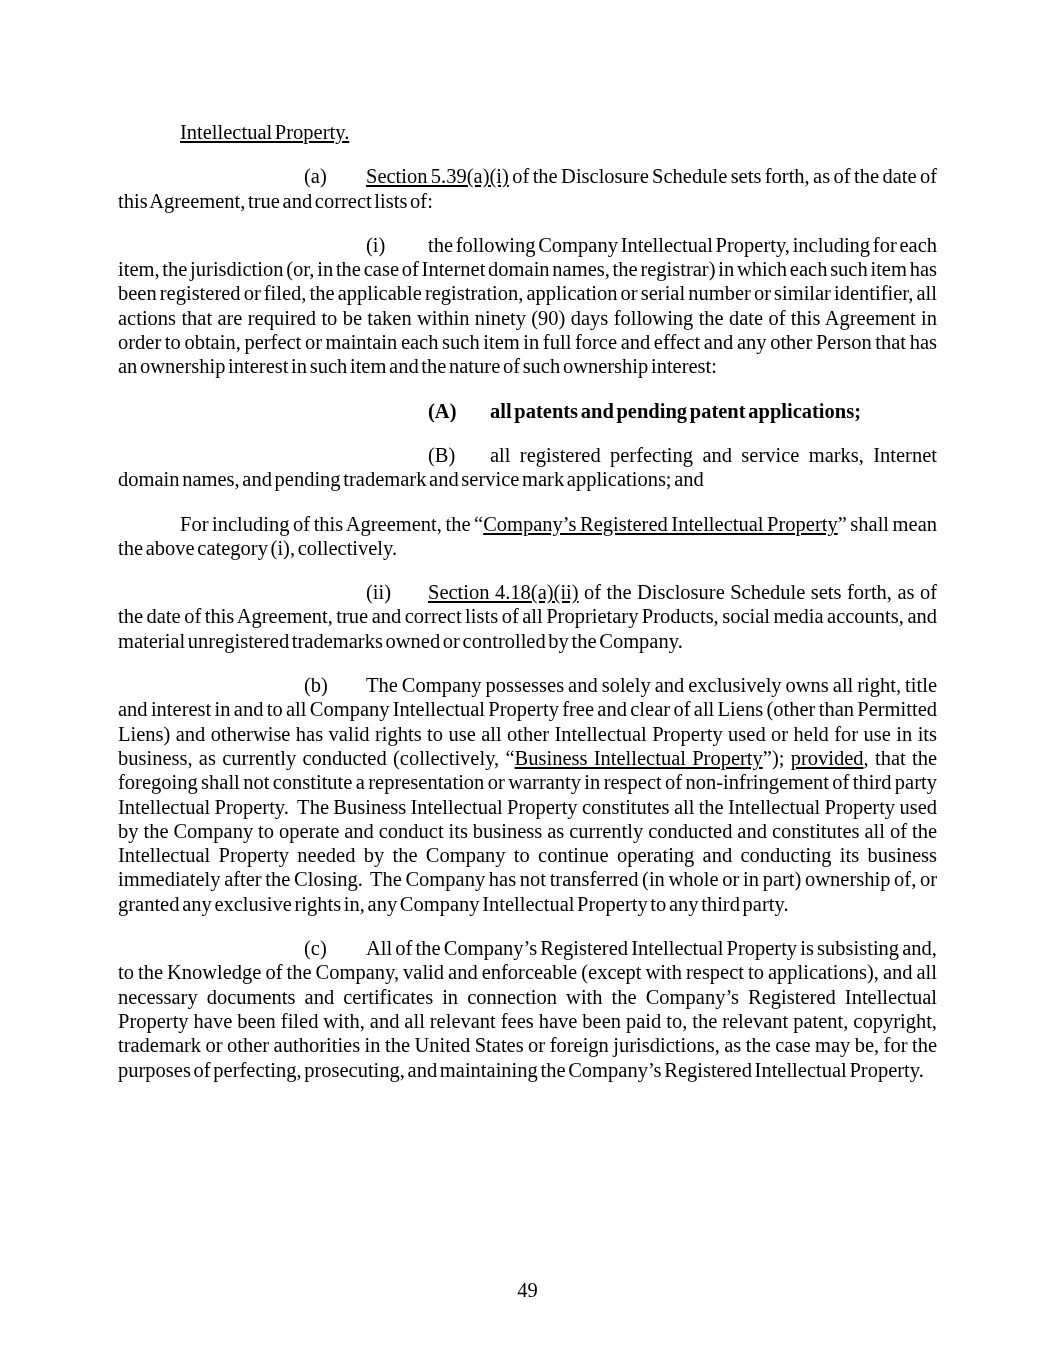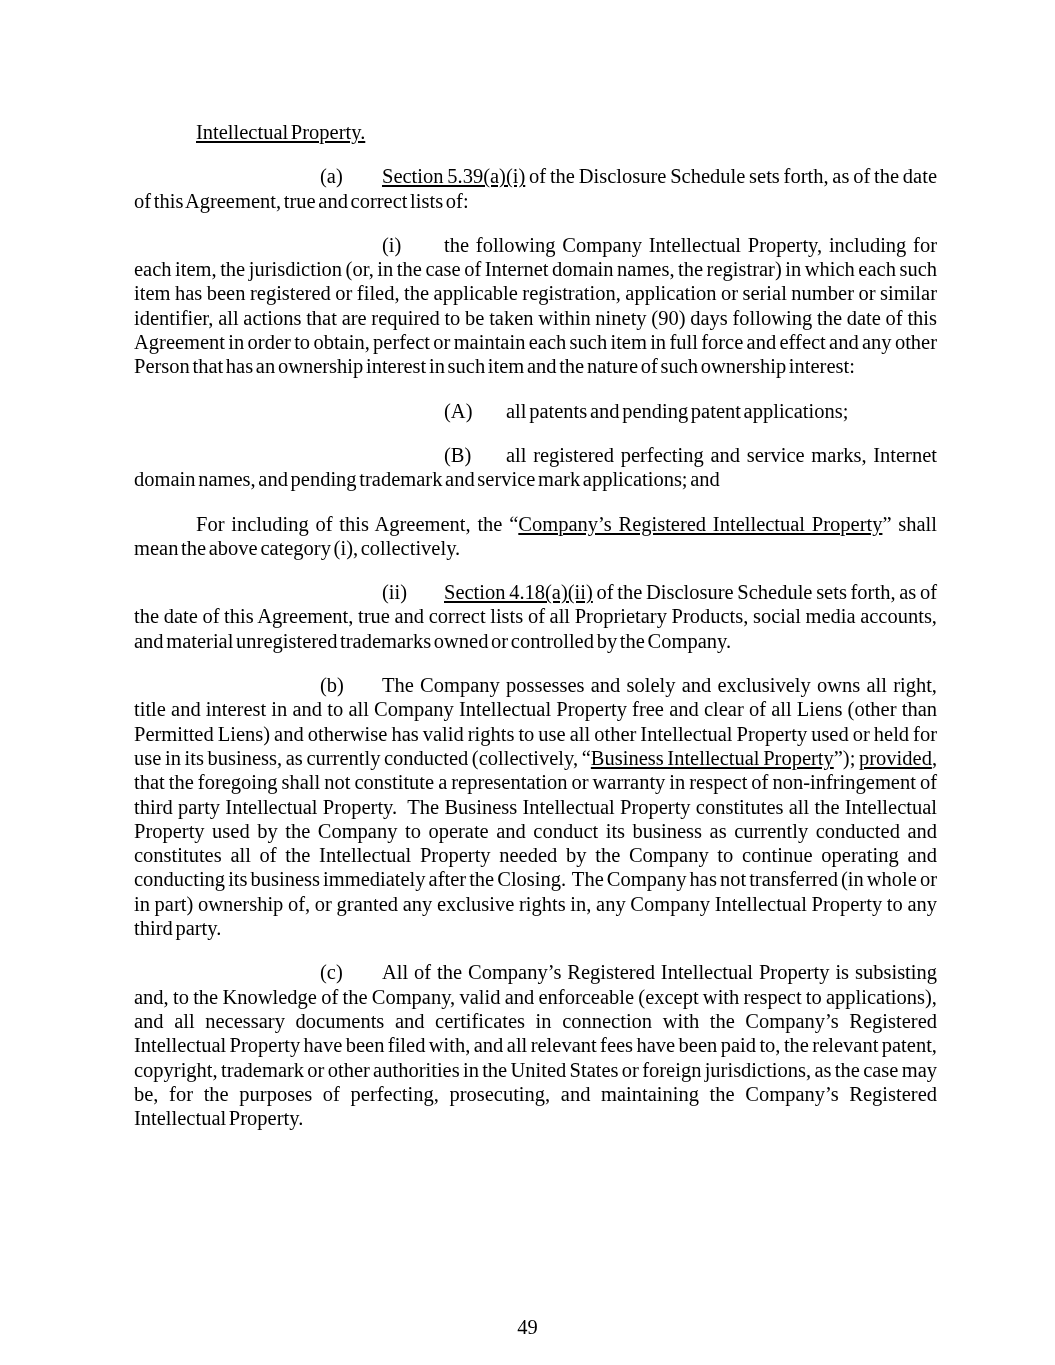--- a/index.html
+++ b/index.html
@@ -16,21 +16,21 @@
     font-family: "Liberation Serif", "DejaVu Serif", serif;
     overflow: hidden;
   }
   .content {
     position: absolute;
     left: 118px;
     top: 120px;
     width: 819px;
   }
   .para {
-    margin: 0 0 20px 16px;
+    margin: 0 0 20px 0;
     padding: 0;
     font-size: 20.5px;
     line-height: 24.3px;
     text-align: justify;
     word-spacing: -0.12em;
   }
   .tab-label {
     display: inline-block;
     width: 62px;
     text-indent: 0;
@@ -39,32 +39,31 @@
     text-decoration: underline;
   }
   .footer {
     position: absolute;
     top: 1278px;
     left: 0;
     width: 100%;
     text-align: center;
     font-size: 20.5px;
     line-height: 24.3px;
-    margin-top: 37px;
   }
 </style>
 </head>
 <body>
 
 <div class="page">
   <div class="content">
       <p class="para" style="text-indent: 62px;"><span class="u">Intellectual Property.</span></p>
       <p class="para" style="text-indent: 186px;"><span class="tab-label" style="width: 62px;">(a)</span><span class="u">Section 5.39(a)(i)</span><span> of the Disclosure Schedule sets forth, as of the date of this Agreement, true and correct lists of:</span></p>
       <p class="para" style="text-indent: 248px;"><span class="tab-label" style="width: 62px;">(i)</span><span>the following Company Intellectual Property, including for each item, the jurisdiction (or, in the case of Internet domain names, the registrar) in which each such item has been registered or filed, the applicable registration, application or serial number or similar identifier, all actions that are required to be taken within ninety (90) days following the date of this Agreement in order to obtain, perfect or maintain each such item in full force and effect and any other Person that has an ownership interest in such item and the nature of such ownership interest:</span></p>
-      <p class="para" style="text-indent: 310px;"><span class="tab-label" style="width: 62px;">(A)</span><span>all patents and pending patent applications;</span></p>
+      <p class="para" style="text-indent: 310px; font-weight: bold;"><span class="tab-label" style="width: 62px;">(A)</span><span>all patents and pending patent applications;</span></p>
       <p class="para" style="text-indent: 310px;"><span class="tab-label" style="width: 62px;">(B)</span><span>all registered perfecting and service marks, Internet domain names, and pending trademark and service mark applications; and</span></p>
       <p class="para" style="text-indent: 62px;"><span>For including of this Agreement, the “</span><span class="u">Company’s Registered Intellectual Property</span><span>” shall mean the above category (i), collectively.</span></p>
       <p class="para" style="text-indent: 248px;"><span class="tab-label" style="width: 62px;">(ii)</span><span class="u">Section 4.18(a)(ii)</span><span> of the Disclosure Schedule sets forth, as of the date of this Agreement, true and correct lists of all Proprietary Products, social media accounts, and material unregistered trademarks owned or controlled by the Company.</span></p>
       <p class="para" style="text-indent: 186px;"><span class="tab-label" style="width: 62px;">(b)</span><span>The Company possesses and solely and exclusively owns all right, title and interest in and to all Company Intellectual Property free and clear of all Liens (other than Permitted Liens) and otherwise has valid rights to use all other Intellectual Property used or held for use in its business, as currently conducted (collectively, “</span><span class="u">Business Intellectual Property</span><span>”); </span><span class="u">provided</span><span>, that the foregoing shall not constitute a representation or warranty in respect of non-infringement of third party Intellectual Property.&nbsp; The Business Intellectual Property constitutes all the Intellectual Property used by the Company to operate and conduct its business as currently conducted and constitutes all of the Intellectual Property needed by the Company to continue operating and conducting its business immediately after the Closing.&nbsp; The Company has not transferred (in whole or in part) ownership of, or granted any exclusive rights in, any Company Intellectual Property to any third party.</span></p>
       <p class="para" style="text-indent: 186px;"><span class="tab-label" style="width: 62px;">(c)</span><span>All of the Company’s Registered Intellectual Property is subsisting and, to the Knowledge of the Company, valid and enforceable (except with respect to applications), and all necessary documents and certificates in connection with the Company’s Registered Intellectual Property have been filed with, and all relevant fees have been paid to, the relevant patent, copyright, trademark or other authorities in the United States or foreign jurisdictions, as the case may be, for the purposes of perfecting, prosecuting, and maintaining the Company’s Registered Intellectual Property.</span></p>
     </div>
   <div class="footer">49</div>
 </div>
 
 </body></html>

